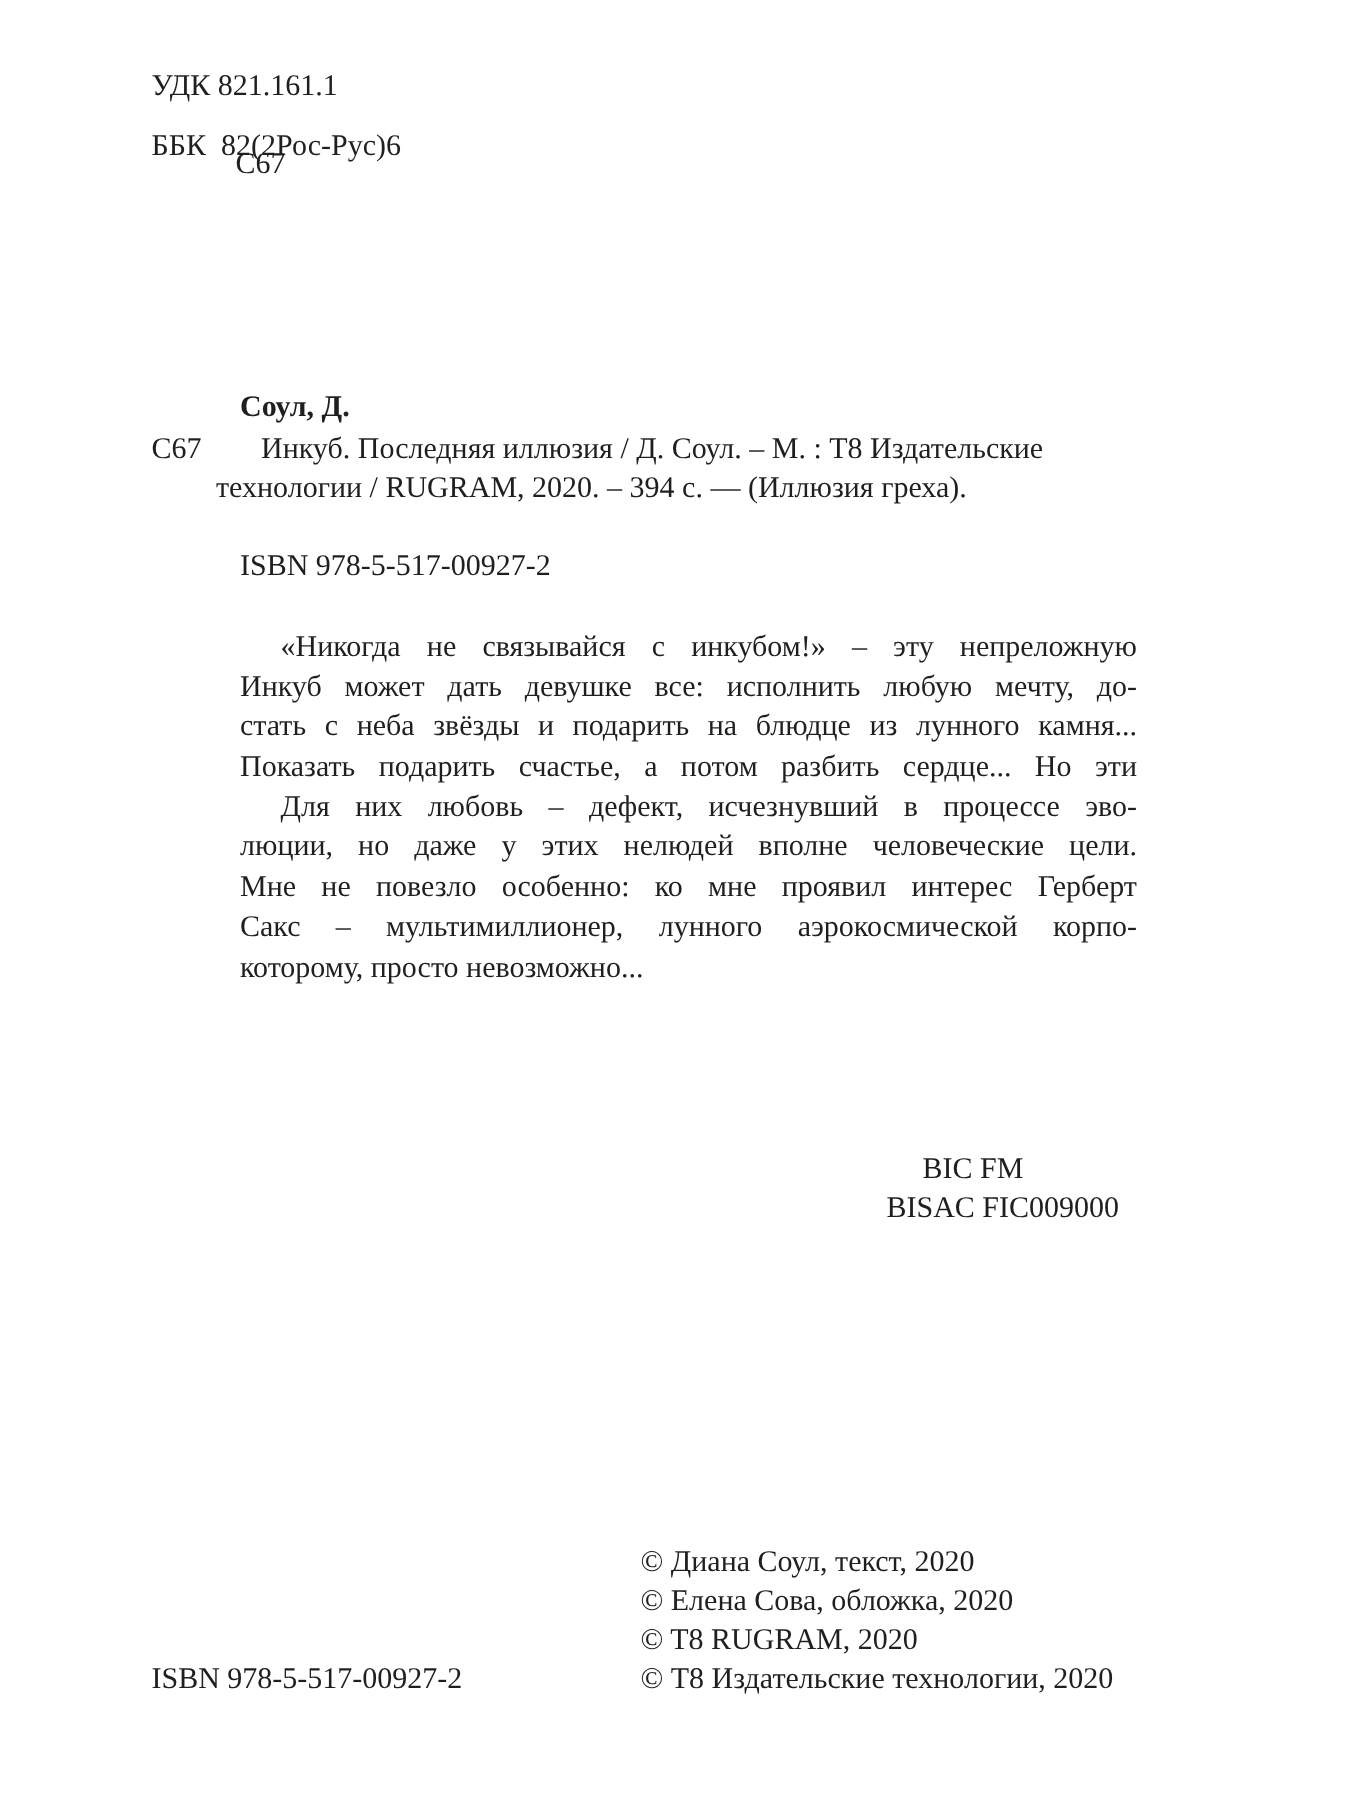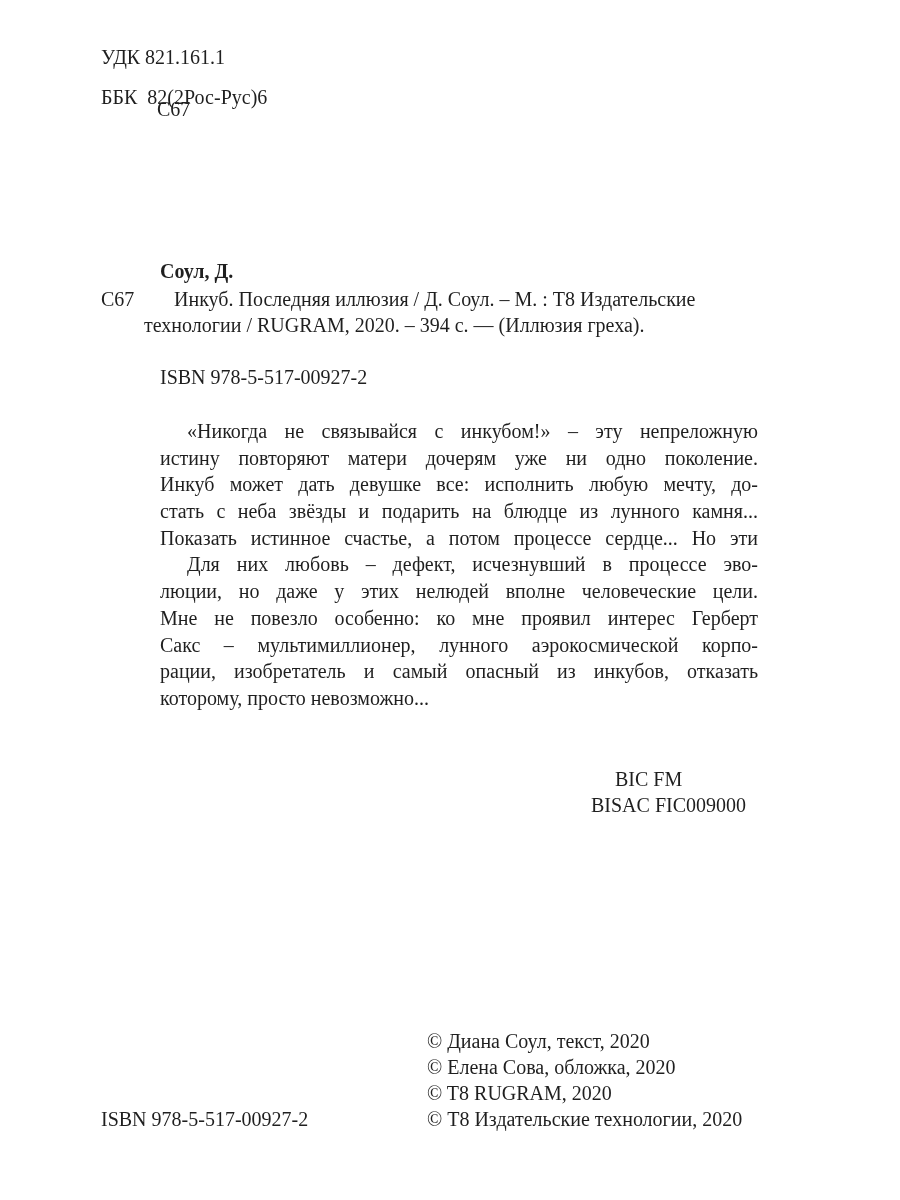--- a/index.html
+++ b/index.html
@@ -70,29 +70,27 @@
 <div>
   <div id="author" class="abs line">Соул, Д.</div>
   <div id="cut2" class="abs line">С67</div>
   <div id="bib1" class="abs line">Инкуб. Последняя иллюзия / Д. Соул. – М. : Т8 Издательские</div>
   <div id="bib2" class="abs line">технологии / RUGRAM, 2020. – 394 с. — (Иллюзия греха).</div>
   <div id="isbn-top" class="abs line">ISBN 978-5-517-00927-2</div>
 </div>
 
 <div id="annotation" class="abs">
   <span class="ann-line indent">«Никогда не связывайся с инкубом!» – эту непреложную</span>
-  <span class="ann-line">истину повторяют матери дочерям уже ни одно поколение.</span>
   <span class="ann-line">Инкуб может дать девушке все: исполнить любую мечту, до-</span>
   <span class="ann-line">стать с неба звёзды и подарить на блюдце из лунного камня...</span>
-  <span class="ann-line">Показать истинное счастье, а потом процессе сердце... Но эти</span>
+  <span class="ann-line">Показать подарить счастье, а потом разбить сердце... Но эти</span>
   <span class="ann-line indent">Для них любовь – дефект, исчезнувший в процессе эво-</span>
   <span class="ann-line">люции, но даже у этих нелюдей вполне человеческие цели.</span>
   <span class="ann-line">Мне не повезло особенно: ко мне проявил интерес Герберт</span>
   <span class="ann-line">Сакс – мультимиллионер, лунного аэрокосмической корпо-</span>
-  <span class="ann-line">рации, изобретатель и самый опасный из инкубов, отказать</span>
   <span class="ann-line last">которому, просто невозможно...</span>
 </div>
 
 <div>
   <div id="bic" class="abs line">BIC FM</div>
   <div id="bisac" class="abs line">BISAC FIC009000</div>
 </div>
 
 <div id="copy" class="abs">
   <span class="cline">© Диана Соул, текст, 2020</span>

